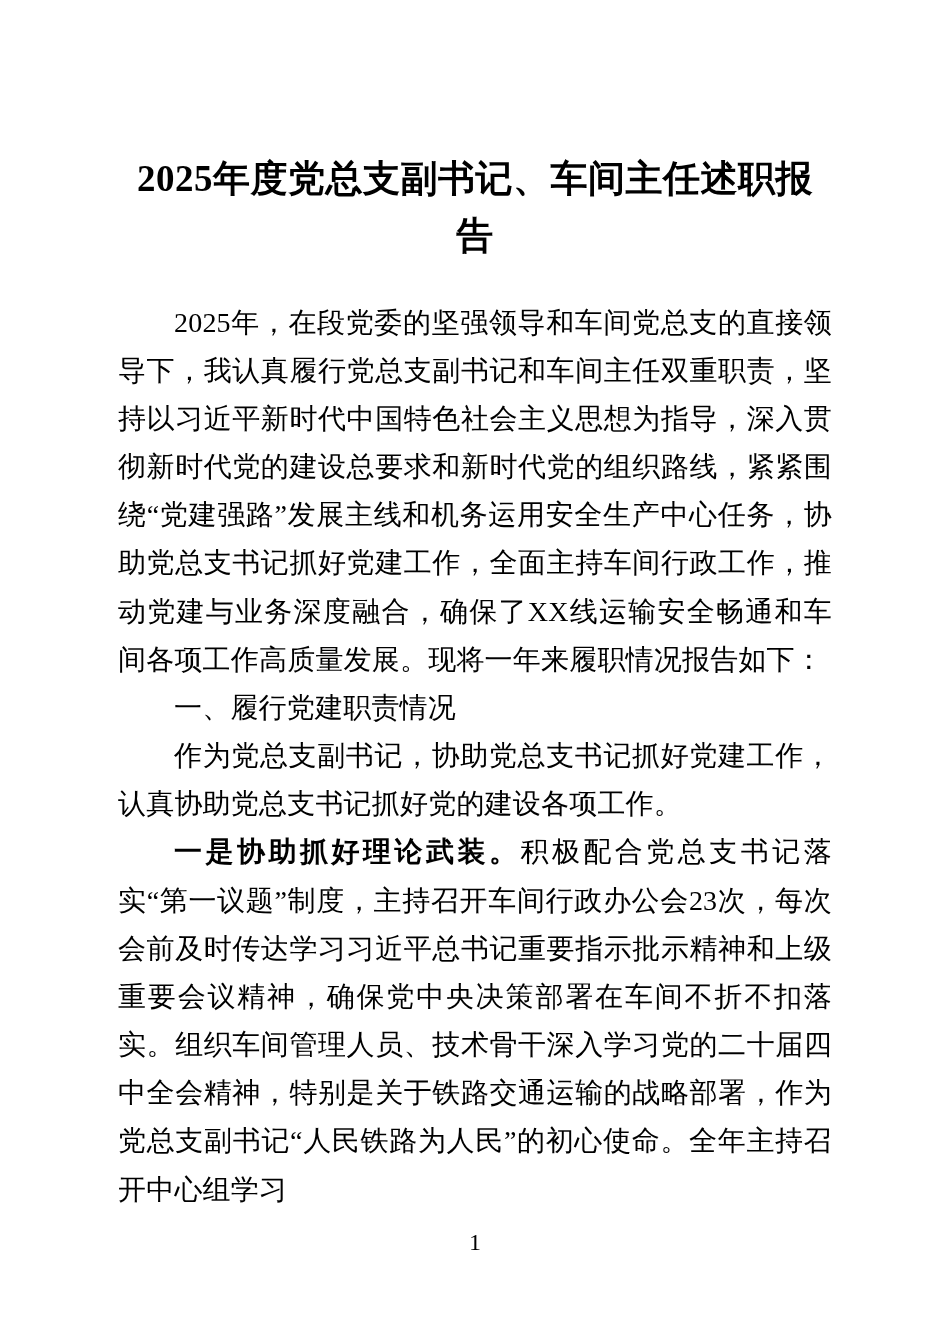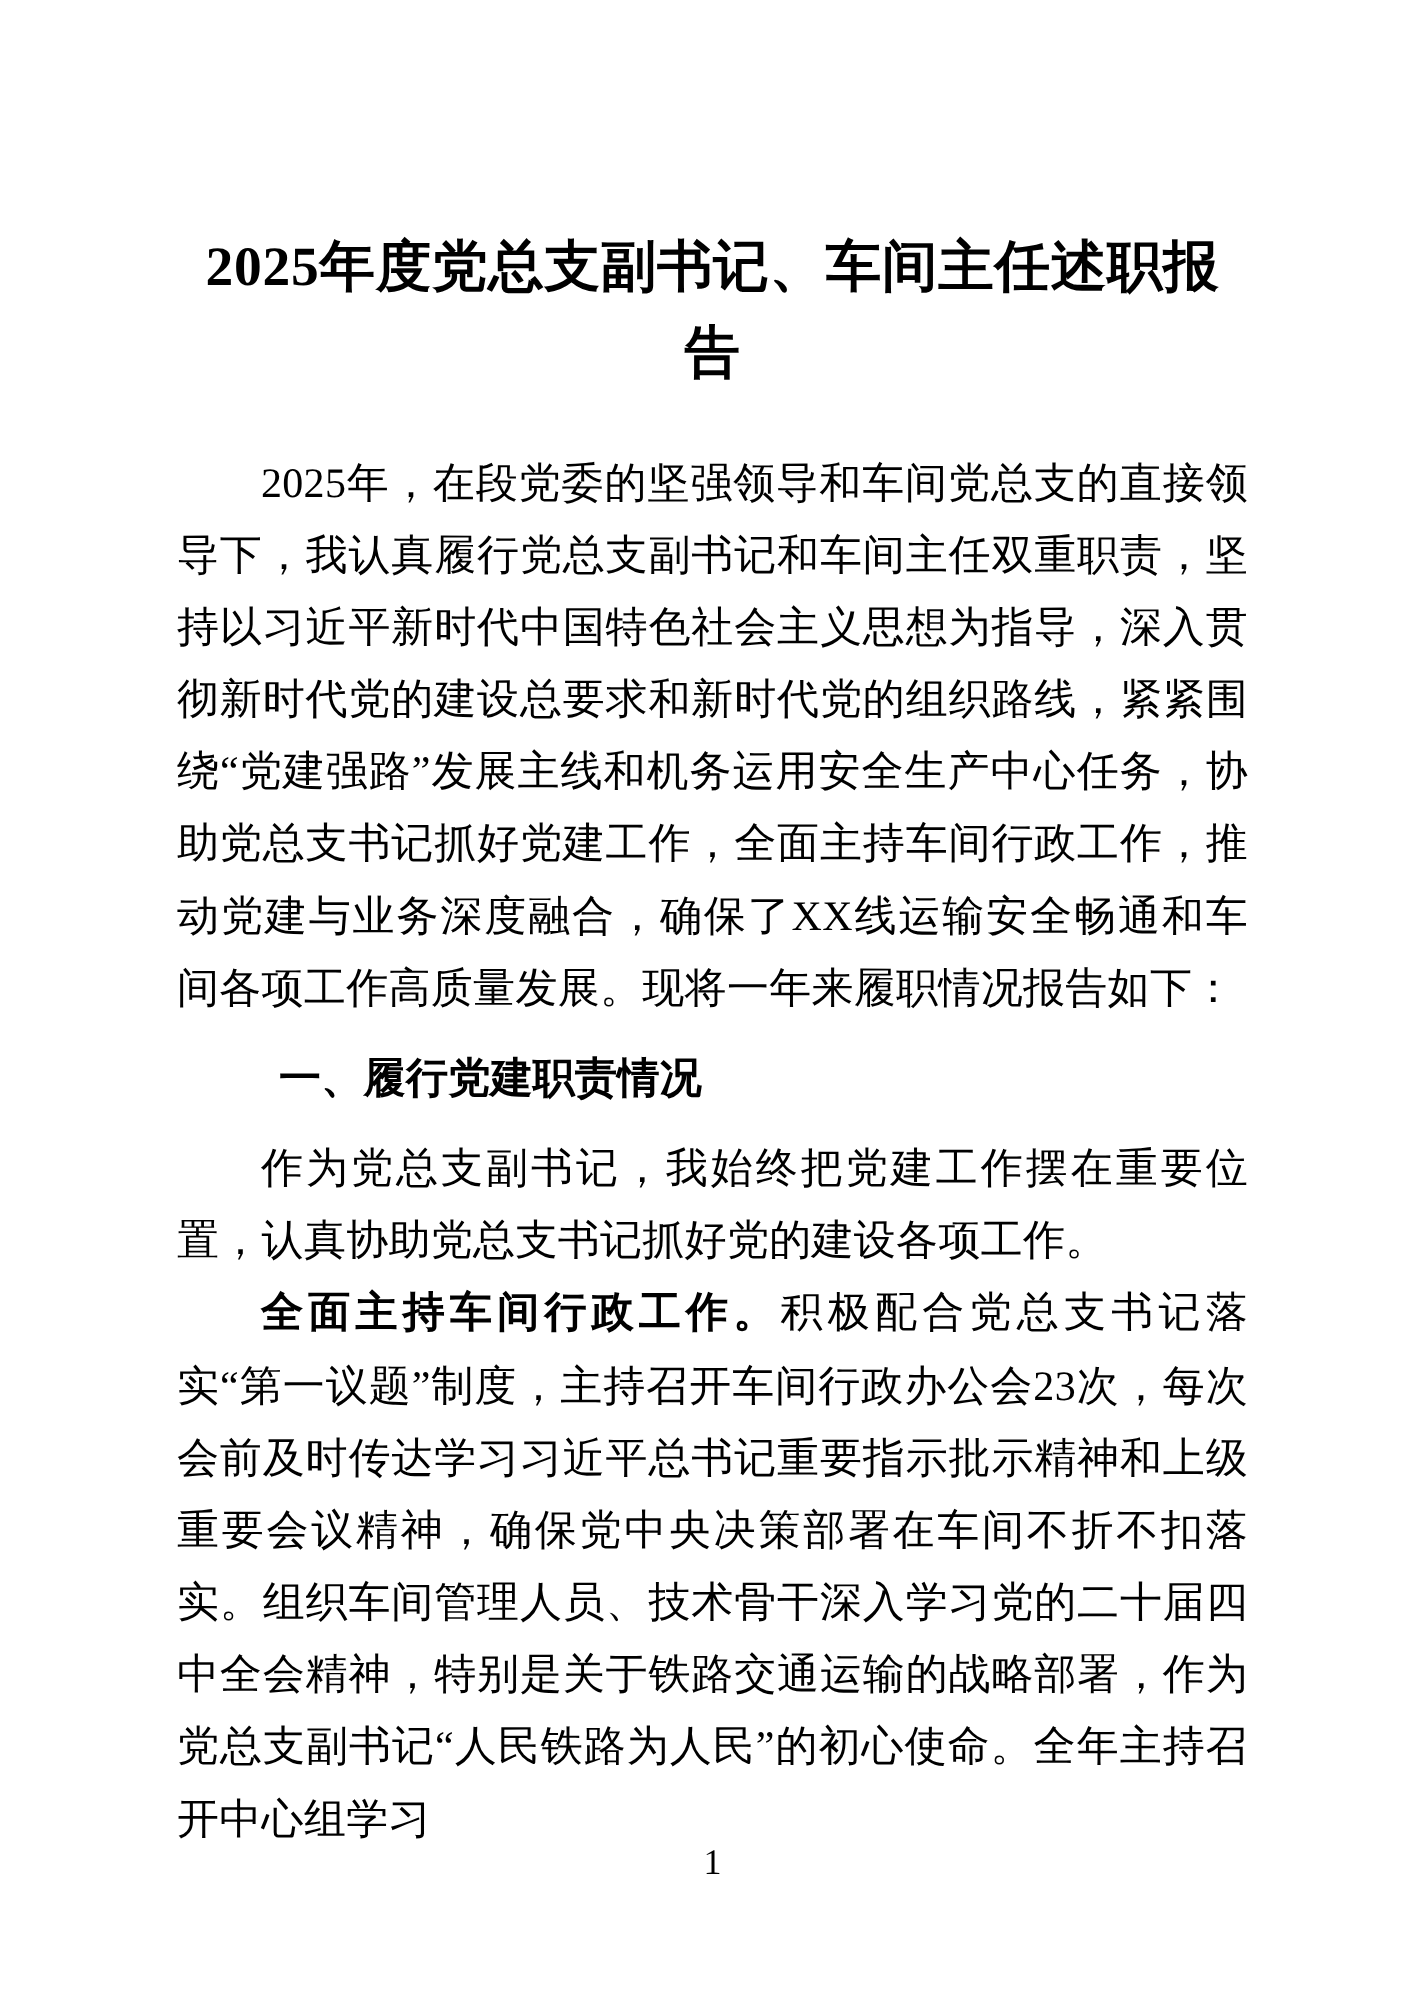--- a/index.html
+++ b/index.html
@@ -39,22 +39,22 @@
     text-justify: inter-ideograph;
     margin: 0;
     letter-spacing: 0.2px;
   }
   .para {
     text-indent: 2em;
     margin: 0;
   }
   .heading-para {
     text-indent: 2em;
-    font-weight: bold;
-    margin: 12px;
+    font-weight: normal;
+    margin: 0;
   }
   .lead-bold {
     font-weight: bold;
   }
   .page-number {
     position: absolute;
     left: 0;
     right: 0;
     bottom: 88px;
     text-align: center;
@@ -68,21 +68,21 @@
 <div class="page">
 
   <h1 class="doc-title">2025年度党总支副书记、车间主任述职报告</h1>
 
   <div class="body-text">
 
     <p class="para">2025年，在段党委的坚强领导和车间党总支的直接领导下，我认真履行党总支副书记和车间主任双重职责，坚持以习近平新时代中国特色社会主义思想为指导，深入贯彻新时代党的建设总要求和新时代党的组织路线，紧紧围绕“党建强路”发展主线和机务运用安全生产中心任务，协助党总支书记抓好党建工作，全面主持车间行政工作，推动党建与业务深度融合，确保了XX线运输安全畅通和车间各项工作高质量发展。现将一年来履职情况报告如下：</p>
 
     <p class="heading-para">一、履行党建职责情况</p>
 
-    <p class="para">作为党总支副书记，我始终把党建工作摆在重要位置，认真协助党总支书记抓好党的建设各项工作。</p>
+    <p class="para">作为党总支副书记，协助党总支书记抓好党建工作，认真协助党总支书记抓好党的建设各项工作。</p>
 
-    <p class="para"><span class="lead-bold">全面主持车间行政工作。</span><span>积极配合党总支书记落实“第一议题”制度，主持召开车间行政办公会23次，每次会前及时传达学习习近平总书记重要指示批示精神和上级重要会议精神，确保党中央决策部署在车间不折不扣落实。组织车间管理人员、技术骨干深入学习党的二十届四中全会精神，特别是关于铁路交通运输的战略部署，作为党总支副书记“人民铁路为人民”的初心使命。全年主持召开中心组学习</span></p>
+    <p class="para"><span class="lead-bold">一是协助抓好理论武装。</span><span>积极配合党总支书记落实“第一议题”制度，主持召开车间行政办公会23次，每次会前及时传达学习习近平总书记重要指示批示精神和上级重要会议精神，确保党中央决策部署在车间不折不扣落实。组织车间管理人员、技术骨干深入学习党的二十届四中全会精神，特别是关于铁路交通运输的战略部署，作为党总支副书记“人民铁路为人民”的初心使命。全年主持召开中心组学习</span></p>
 
   </div>
 
   <div class="page-number">1</div>
 
 </div>
 
 </body></html>

